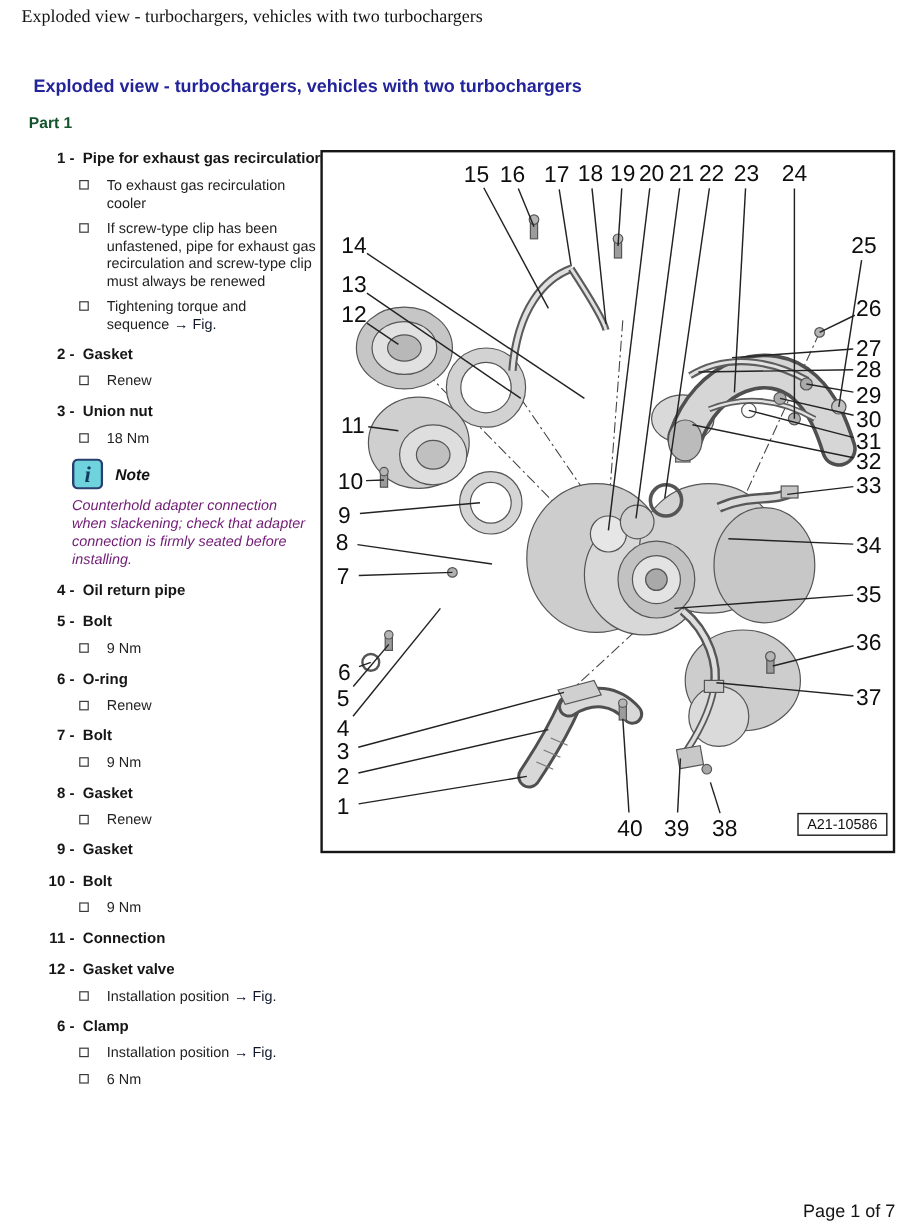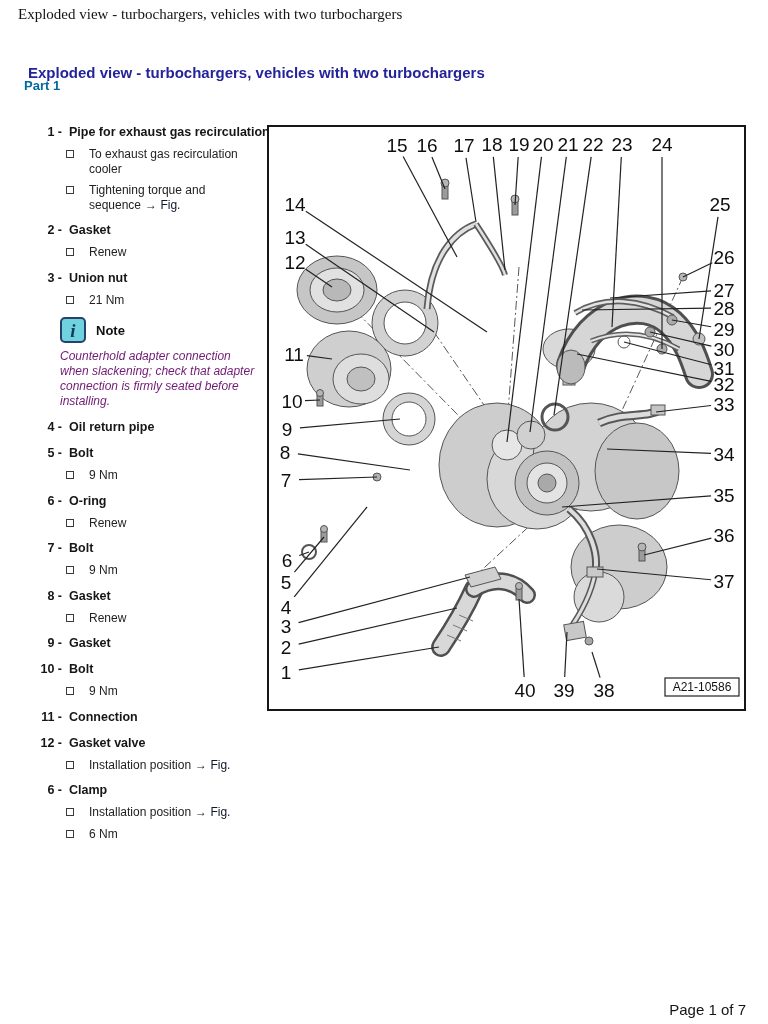--- a/index.html
+++ b/index.html
@@ -1,31 +1,31 @@
 <!DOCTYPE html>
 <html><head>
 <meta charset="utf-8">
 <style>
   html,body{margin:0;padding:0;background:#ffffff;}
   body{width:768px;height:1024px;position:relative;font-family:"Liberation Sans",sans-serif;color:#1c1c1c;overflow:hidden;}
 
   .doc-header{position:absolute;left:18px;top:6px;font-family:"Liberation Serif",serif;font-size:15px;color:#141414;}
   .heading{position:absolute;left:28px;top:64px;font-size:15px;font-weight:bold;color:#24249a;}
-  .part-label{position:absolute;left:24px;top:78px;font-size:13px;font-weight:bold;color:#0369a1;}
+  .part-label{position:absolute;left:24px;top:95px;font-size:13px;font-weight:bold;color:#14532d;}
   .page-footer{position:absolute;right:22px;top:1001px;font-family:Liberation Sans, sans-serif;font-size:15px;color:#141414;}
 
   #parts-list{position:absolute;left:38px;top:114px;width:232px;}
   .part-head{display:flex;margin-top:11px;font-size:12.5px;font-weight:bold;line-height:15px;color:#161616;}
   .pnum{flex:0 0 auto;min-width:24px;text-align:right;margin-right:7px;white-space:nowrap;}
   .bullet-row{display:flex;margin-top:7px;padding-left:28px;font-size:12px;line-height:14.5px;color:#222;}
   .bullet-square{flex:0 0 auto;width:6px;height:6px;border:1.2px solid #3a3a3a;margin:3px 15px 0 0;background:#fff;}
   .fig-link{color:#0f172a;margin-left:4px;white-space:nowrap;}
   .note-head{display:flex;align-items:center;gap:10px;margin:10px 0 6px 22px;}
   .note-icon-box{width:26px;height:26px;flex:0 0 auto;}
-  .note-label{font-weight:bold;font-size:13px;color:#111;}
+  .note-label{font-weight:bold;font-style:italic;font-size:13px;color:#111;}
   .note-text{font-style:italic;font-size:12px;line-height:15px;margin-left:22px;width:202px;color:#701a75;}
 
   #diagram{position:absolute;left:267px;top:125px;width:479px;height:586px;border:2px solid #161616;box-sizing:border-box;background:#fff;}
   #diagram svg{display:block;width:100%;height:100%;}
   text.callout{font-size:19px;fill:#0e0e0e;font-family:"Liberation Sans",sans-serif;}
   .leader{stroke:#222;stroke-width:1.2;fill:none;}
   .guide{stroke:#444;stroke-width:0.9;fill:none;stroke-dasharray:9 3 2 3;}
   .figid-text{font-size:12px;fill:#111;font-family:"Liberation Sans",sans-serif;}
 </style>
 </head>
@@ -40,41 +40,45 @@
       <div class="part-head">
         <span class="pnum">1 -</span>
         <span class="part-title">Pipe for exhaust gas recirculation</span>
       </div>
       <div class="bullet-row">
         <span class="bullet-square"></span>
         <span class="bullet-text"><span>To exhaust gas recirculation cooler</span></span>
       </div>
       <div class="bullet-row">
         <span class="bullet-square"></span>
+        <span class="bullet-text"><span>If screw-type clip has been unfastened, pipe for exhaust gas recirculation and screw-type clip must always be renewed</span></span>
+      </div>
+      <div class="bullet-row">
+        <span class="bullet-square"></span>
         <span class="bullet-text"><span>Tightening torque and sequence</span><span class="fig-link">→ Fig.</span></span>
       </div>
     </div>
     <div class="part-item">
       <div class="part-head">
         <span class="pnum">2 -</span>
         <span class="part-title">Gasket</span>
       </div>
       <div class="bullet-row">
         <span class="bullet-square"></span>
         <span class="bullet-text"><span>Renew</span></span>
       </div>
     </div>
     <div class="part-item">
       <div class="part-head">
         <span class="pnum">3 -</span>
         <span class="part-title">Union nut</span>
       </div>
       <div class="bullet-row">
         <span class="bullet-square"></span>
-        <span class="bullet-text"><span>21 Nm</span></span>
+        <span class="bullet-text"><span>18 Nm</span></span>
       </div>
       <div class="note-head">
   <svg class="note-icon-box" viewBox="0 0 26 26">
     <rect x="1" y="1" width="24" height="24" rx="4" fill="#6fd3de" stroke="#27406e" stroke-width="2"></rect>
     <text x="13" y="20" text-anchor="middle" font-family="Liberation Serif, serif" font-size="19" font-style="italic" font-weight="bold" fill="#123a5e">i</text>
   </svg>
 <span class="note-label">Note</span>
       </div>
       <div class="note-text">Counterhold adapter connection when slackening; check that adapter connection is firmly seated before installing.</div>
     </div>

